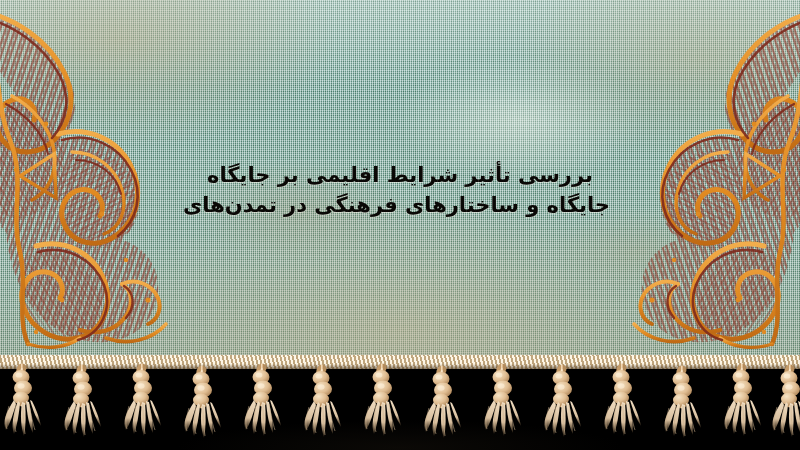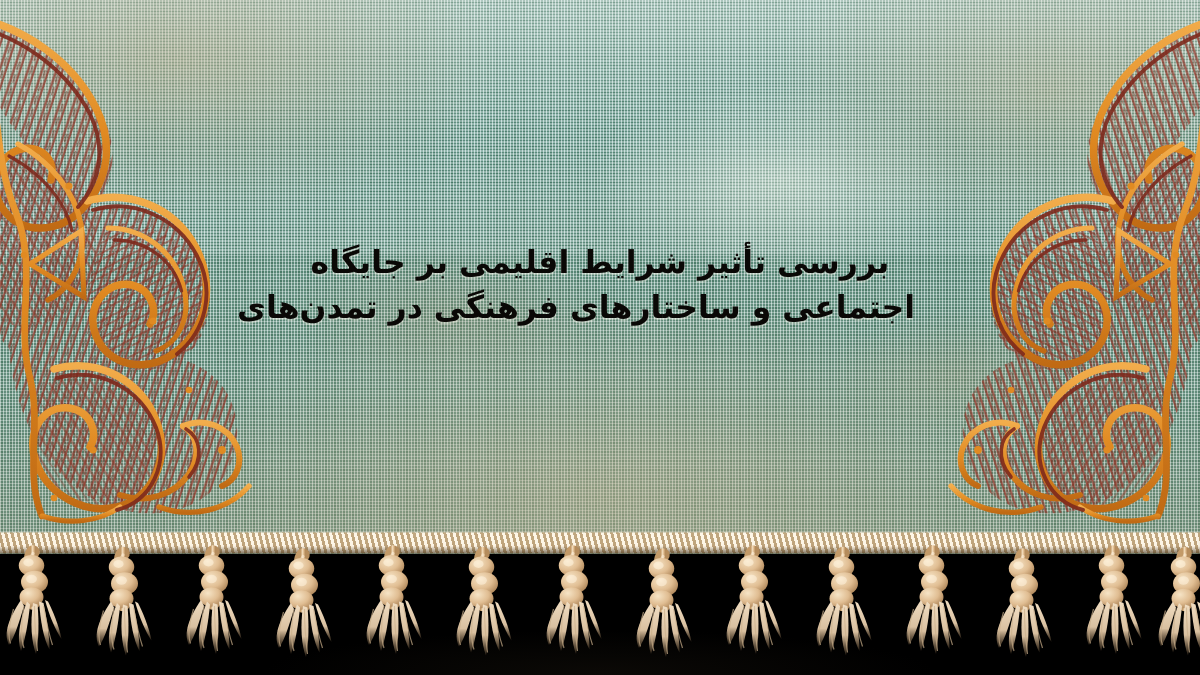--- a/index.html
+++ b/index.html
@@ -260,21 +260,21 @@
           <circle cx="172" cy="300" r="2.6"></circle>
             <circle cx="150" cy="260" r="2.2"></circle>
           <circle cx="20" cy="62" r="2.2"></circle>
             <circle cx="60" cy="332" r="2.2"></circle>
         </g>
       </svg>
     </div>
 
     <div class="title-block">
       <span class="ln">بررسی تأثیر شرایط اقلیمی بر جایگاه</span>
-      <span class="ln">اجتماعی و ساختارهای فرهنگی در تمدن‌های</span>
+      <span class="ln">جایگاه و ساختارهای فرهنگی در تمدن‌های</span>
     </div>
 
     <div class="selvage"></div>
     <div class="selvage-shadow"></div>
   </div>
 
   <div class="fringe">
     <svg viewBox="0 0 800 92" preserveAspectRatio="none" aria-hidden="true">
       <defs>
         <linearGradient id="cordG" x1="0" y1="0" x2="1" y2="0">

